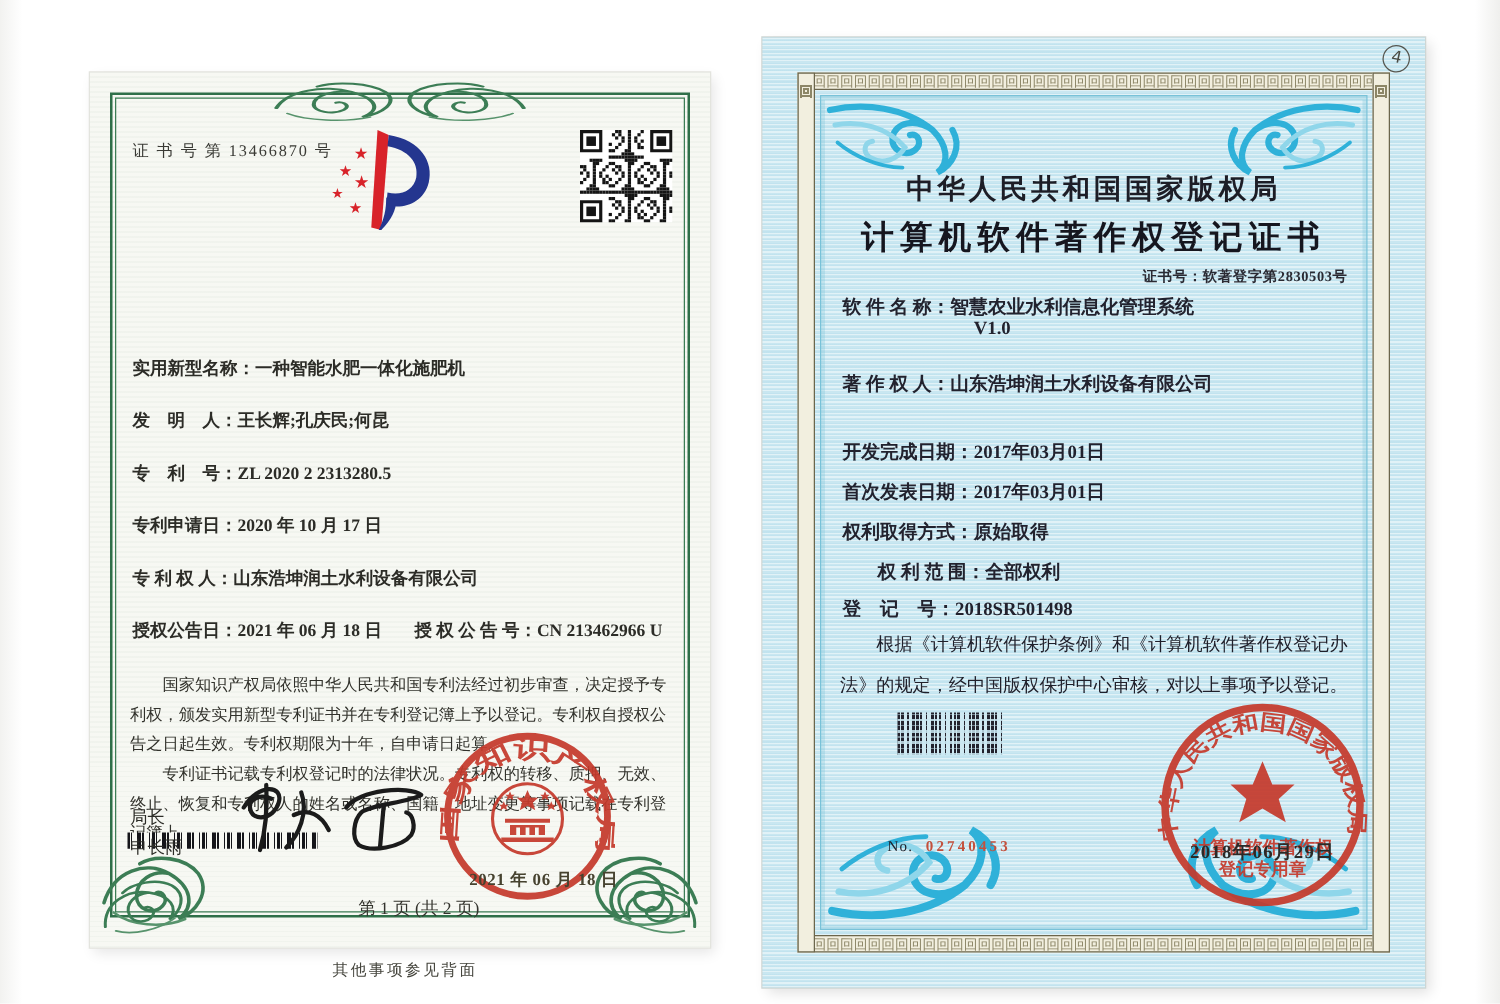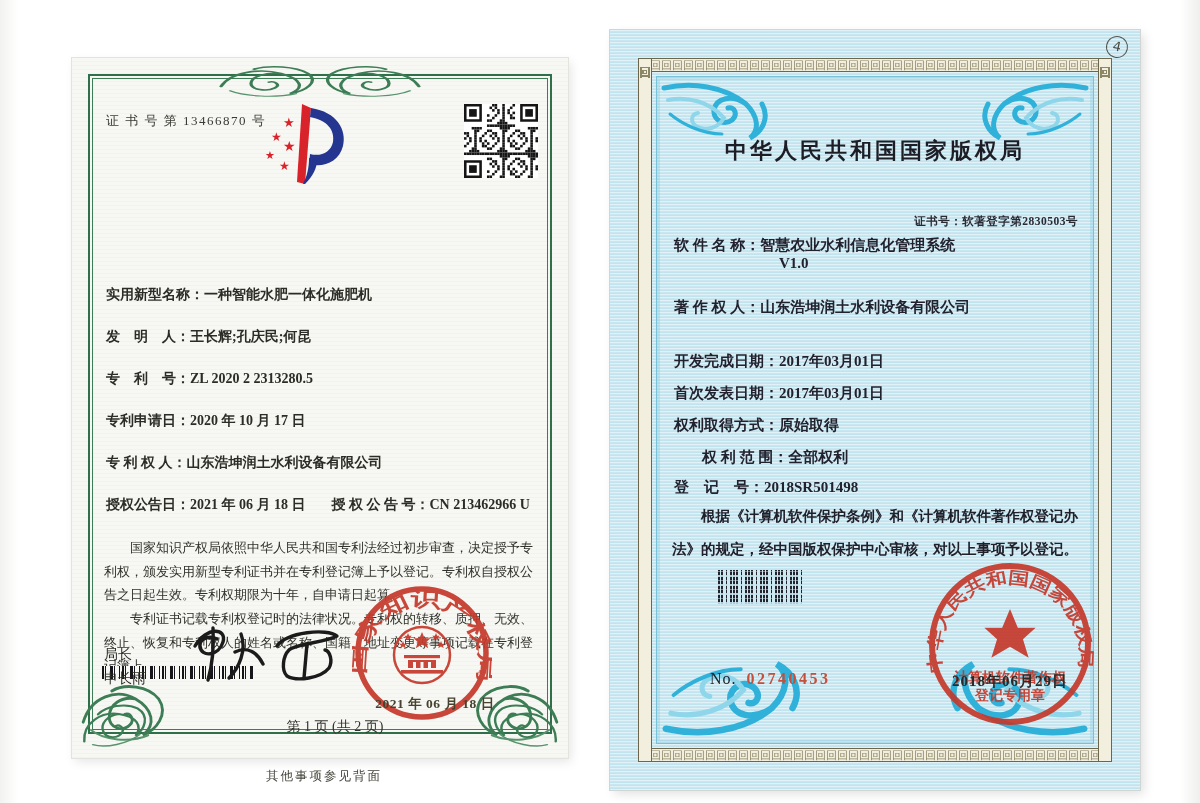--- a/index.html
+++ b/index.html
@@ -64,27 +64,27 @@
     font-family:"DejaVu Sans",sans-serif; }
   .r-title-org { position:absolute; left:0; top:106px; width:100%; text-align:center;
     font-size:22px; font-weight:bold; letter-spacing:3px; color:#1d1d26; }
   .r-title-main { position:absolute; left:0; top:142px; width:100%; text-align:center;
     font-size:26px; font-weight:bold; letter-spacing:5px; color:#16161f; }
   .r-certno { position:absolute; right:62px; top:184px; font-size:11.5px; font-weight:bold; color:#2a2a33; letter-spacing:0.5px; }
   .r-rows { position:absolute; left:64px; top:206px; width:420px; font-size:15px; color:#22222e; }
   .r-row { position:absolute; white-space:nowrap; }
   .r-row .lbl { font-weight:bold; }
   .r-row .val { font-weight:bold; }
-  .r-para { position:absolute; left:62px; top:470px; width:412px; font-size:14.5px; font-weight:bold;
+  .r-para { position:absolute; left:62px; top:470px; width:412px; font-size:14.5px; font-weight:normal;
     line-height:2.25; color:#20202b; text-indent:2em; }
   .r-barcode { position:absolute; left:108px; top:540px; width:84px; height:34px;
     background:
       repeating-linear-gradient(0deg, rgba(201,231,241,0.85) 0 2px, transparent 2px 5px, rgba(201,231,241,0.5) 5px 6px, transparent 6px 9px),
       repeating-linear-gradient(90deg,#23232e 0 2px,#cfe9f2 2px 3px,#23232e 3px 5px,#cfe9f2 5px 8px,#23232e 8px 9px,#cfe9f2 9px 12px,#23232e 12px 14px,#cfe9f2 14px 15px); }
-  .r-no { position:absolute; left:100px; top:640px; font-size:16px; color:#1d1d26; letter-spacing:1px; }
+  .r-no { position:absolute; left:100px; top:640px; font-size:12px; color:#1d1d26; letter-spacing:1px; }
   .r-no .num { color:#c4503c; font-weight:bold; letter-spacing:2.5px; margin-left:10px; }
   .r-seal { position:absolute; left:312px; top:528px; width:176px; height:176px; opacity:0.92; }
   .r-sealdate { position:absolute; left:300px; top:642px; width:200px; text-align:center;
     font-size:15px; font-weight:bold; color:#2a2a28; letter-spacing:1px; }
 
   .nosel { user-select:none; }
 </style>
 </head>
 <body>
 
@@ -486,20 +486,21 @@
       </div>
     <div class="r-corner r-c-br">
         <svg width="150" height="86" viewBox="0 0 116 66">
           <use href="#bluecurl"></use>
         </svg>
       </div>
 
     <div class="r-pagemark">4</div>
 
     <div class="r-title-org">中华人民共和国国家版权局</div>
+    <div class="r-title-main">计算机软件著作权登记证书</div>
     <div class="r-certno">
       <span>证书号：</span><span>软著登字第2830503号</span>
     </div>
 
     <div class="r-rows">
       <div class="r-row" style="top:0;">
         <span class="lbl">软 件 名 称：</span><span class="val">智慧农业水利信息化管理系统</span><br>
         <span class="val" style="margin-left:105px;">V1.0</span>
       </div>
       <div class="r-row" style="top:62px;"><span class="lbl">著 作 权 人：</span><span class="val">山东浩坤润土水利设备有限公司</span></div>

